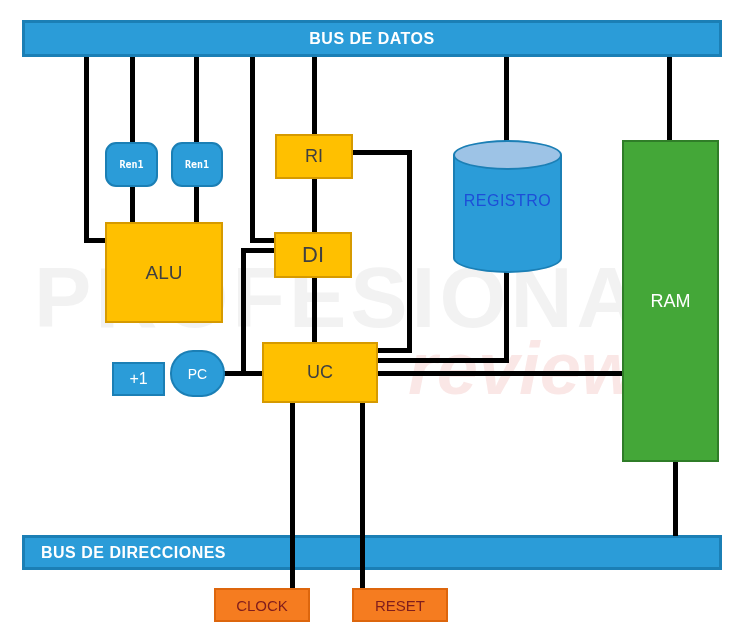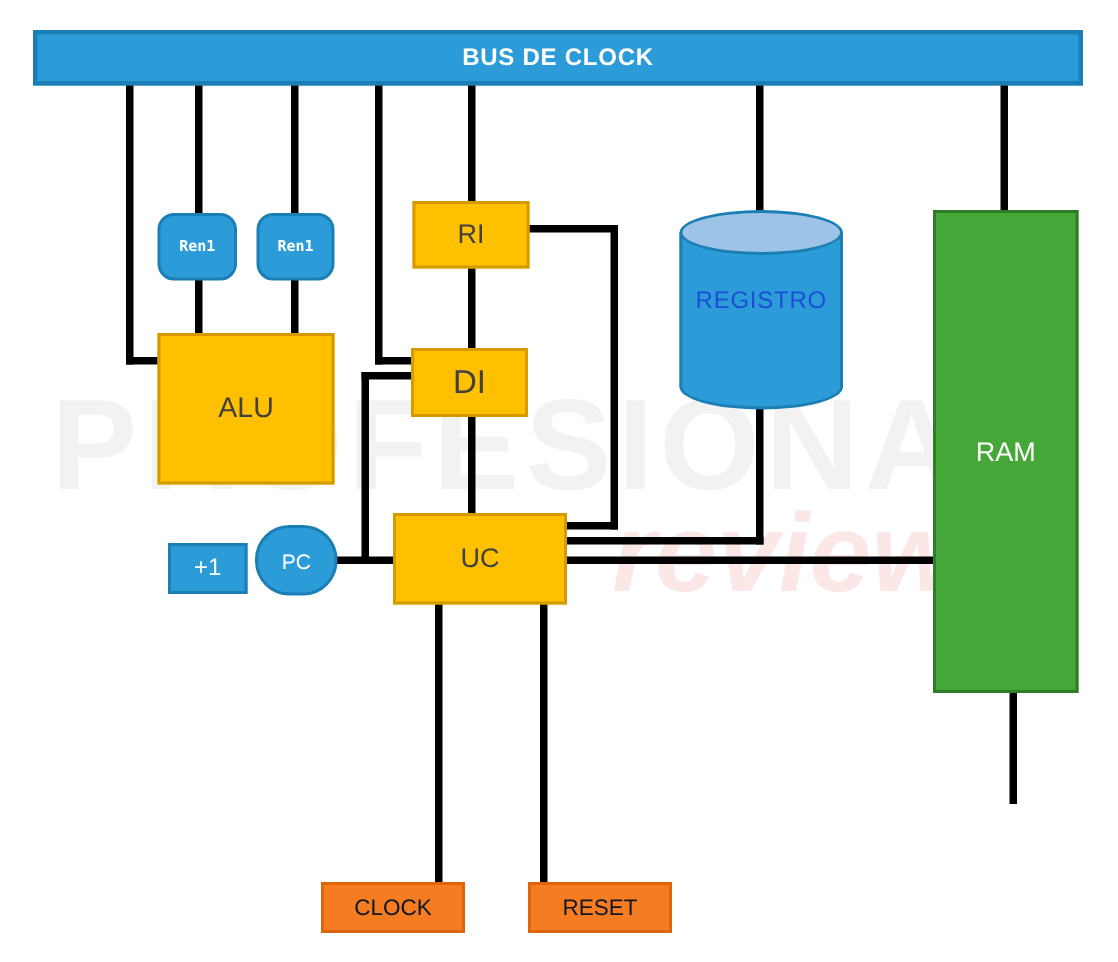--- a/index.html
+++ b/index.html
@@ -33,21 +33,21 @@
   
   .wire { position:absolute; background:#000000; z-index:2; }
 
   
   .box {
     position:absolute; z-index:3; box-sizing:border-box;
     display:flex; align-items:center; justify-content:center;
   }
   .blue   { background:#2B9CD8; border:2.5px solid #1B7FB5; color:#ffffff; }
   .gold   { background:#FFC000; border:2.5px solid #D69A00; color:#404040; }
-  .orange { background:#F57C20; border:2.5px solid #DD660D; color:#0f172a; }
+  .orange { background:#F57C20; border:2.5px solid #DD660D; color:#7f1d1d; }
   .green  { background:#44A738; border:2.5px solid #2F7D28; color:#ffffff; }
 
   #ren1a, #ren1b { font-family:"DejaVu Sans Mono", monospace; font-size:10px; font-weight:bold;border-radius:11px; }
   #ren1a { left:105px; top:142px; width:53px; height:45px; }
   #ren1b { left:171px; top:142px; width:52px; height:45px; }
   #alu   { left:105px; top:222px; width:118px; height:101px; font-size:19px; }
   #ri    { left:275px; top:134px; width:78px;  height:45px;  font-size:18px; }
   #di    { left:274px; top:232px; width:78px;  height:46px;  font-size:22px; }
   #uc    { left:262px; top:342px; width:116px; height:61px;  font-size:18px; }
   #plus1 { left:112px; top:362px; width:53px;  height:34px;  font-size:16px; }
@@ -79,21 +79,24 @@
 </style>
 </head>
 <body>
 
 <div id="canvas">
 
   <div class="wm1">PROFESIONAL</div>
   <div class="wm2">review</div>
 
   <div id="data-bus" class="bus">
-    <span>BUS DE CLOCK</span>
+    <span>BUS DE DATOS</span>
+  </div>
+  <div id="addr-bus" class="bus">
+    <span>BUS DE DIRECCIONES</span>
   </div>
 
   <div class="wire" style="left:84px;  top:57px;  width:5px;  height:186px;"></div>
   <div class="wire" style="left:84px;  top:238px; width:24px; height:5px;"></div>
   <div class="wire" style="left:130px; top:57px;  width:5px;  height:86px;"></div>
   <div class="wire" style="left:130px; top:186px; width:5px;  height:37px;"></div>
   <div class="wire" style="left:194px; top:57px;  width:5px;  height:86px;"></div>
   <div class="wire" style="left:194px; top:186px; width:5px;  height:37px;"></div>
   <div class="wire" style="left:250px; top:57px;  width:5px;  height:186px;"></div>
   <div class="wire" style="left:250px; top:238px; width:26px; height:5px;"></div>

